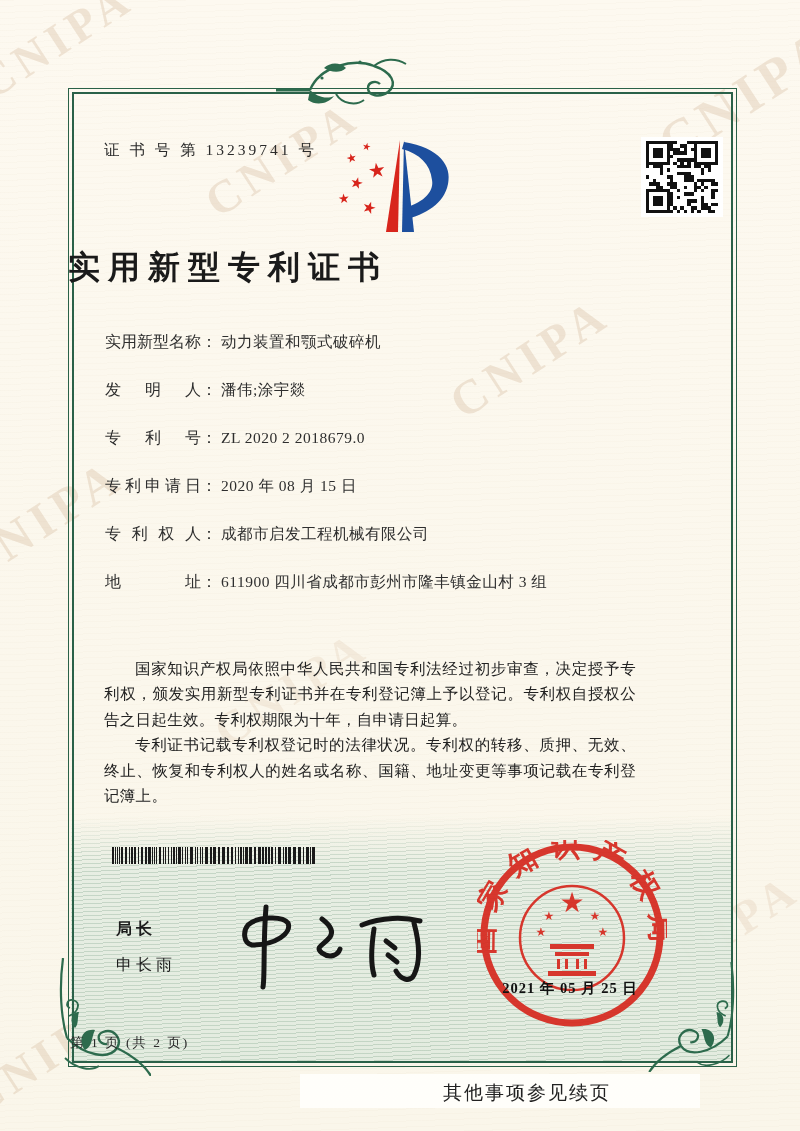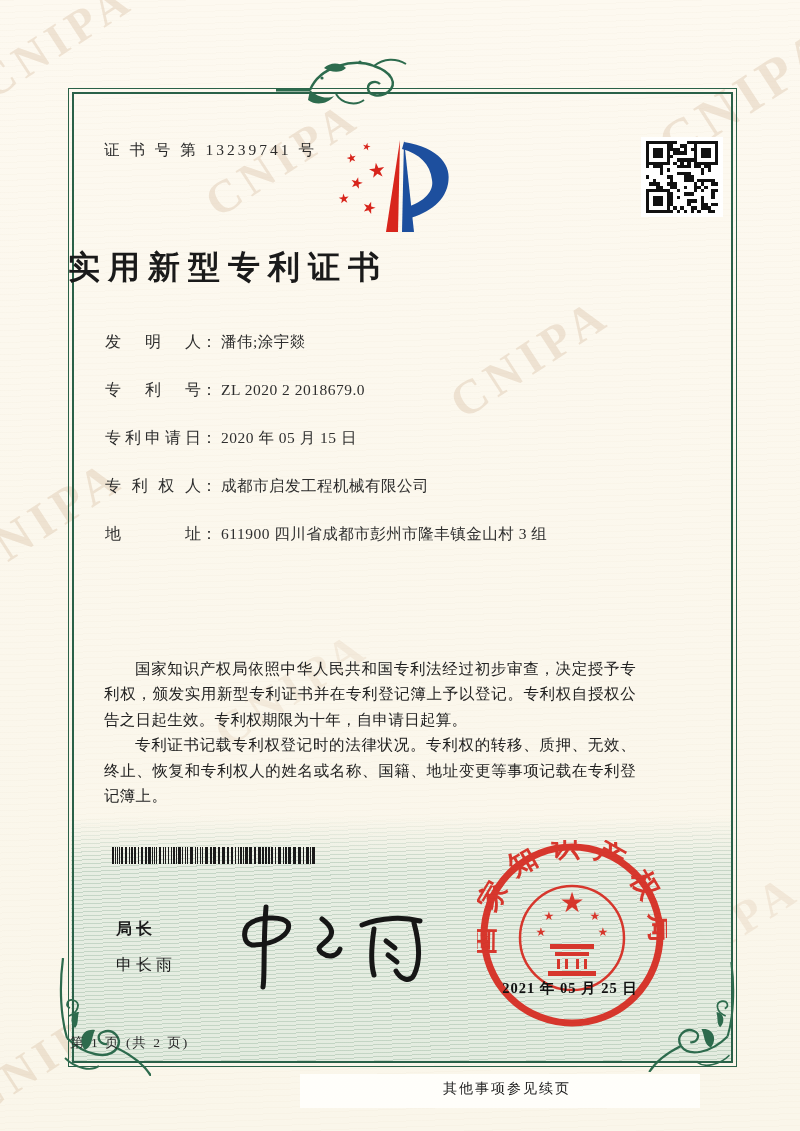--- a/index.html
+++ b/index.html
@@ -61,21 +61,21 @@
        font-size:16px;letter-spacing:4px;color:#1c1c1c;}
   .sig{position:absolute;left:236px;top:893px;width:200px;height:100px;}
   .sig path{stroke:#161616;stroke-width:5;fill:none;stroke-linecap:round;stroke-linejoin:round;}
   .seal{position:absolute;left:477px;top:840px;width:190px;height:190px;opacity:.92;}
   .sealdate{position:absolute;left:495px;top:979px;width:150px;text-align:center;
        font-size:14.5px;letter-spacing:1px;color:#111;font-weight:bold;}
   .pageinfo{position:absolute;left:70px;top:1034px;width:640px;text-align:left;
        font-size:13.5px;letter-spacing:2px;color:#2b2b2b;}
   .contnote-band{position:absolute;left:300px;top:1074px;width:400px;height:34px;
        background:rgba(255,255,252,.9);}
-  .contnote{position:absolute;left:443px;top:1080px;font-size:14px;letter-spacing:2px;color:#222;}
+  .contnote{position:absolute;left:443px;top:1080px;font-size:19px;letter-spacing:2px;color:#222;}
 </style>
 </head>
 <body>
 
 <div class="page">
 
   <span class="wm wm1">CNIPA</span>
   <span class="wm wm2">CNIPA</span>
   <span class="wm wm3">CNIPA</span>
   <span class="wm wm4">CNIPA</span>
@@ -272,27 +272,30 @@
         <rect x="0" y="14" width="7" height="7" fill="#111"></rect>
         <rect x="1" y="15" width="5" height="5" fill="#fff"></rect>
         <rect x="2" y="16" width="3" height="3" fill="#111"></rect>
       </svg>
   </div>
 
   <div class="title">实用新型专利证书</div>
 
   <div class="fields">
     <div class="frow">
+      <span class="flabel">实用新型名称</span><span class="fcolon">：</span><span class="fval">动力装置和颚式破碎机</span>
+    </div>
+    <div class="frow">
       <span class="flabel">发明人</span><span class="fcolon">：</span><span class="fval">潘伟;涂宇燚</span>
     </div>
     <div class="frow">
       <span class="flabel">专利号</span><span class="fcolon">：</span><span class="fval">ZL 2020 2 2018679.0</span>
     </div>
     <div class="frow">
-      <span class="flabel">专利申请日</span><span class="fcolon">：</span><span class="fval">2020 年 05 月 15 日</span>
+      <span class="flabel">专利申请日</span><span class="fcolon">：</span><span class="fval">2020 年 08 月 15 日</span>
     </div>
     <div class="frow">
       <span class="flabel">专利权人</span><span class="fcolon">：</span><span class="fval">成都市启发工程机械有限公司</span>
     </div>
     <div class="frow">
       <span class="flabel">地址</span><span class="fcolon">：</span><span class="fval">611900 四川省成都市彭州市隆丰镇金山村 3 组</span>
     </div>
   </div>
 
   <div class="paras">

